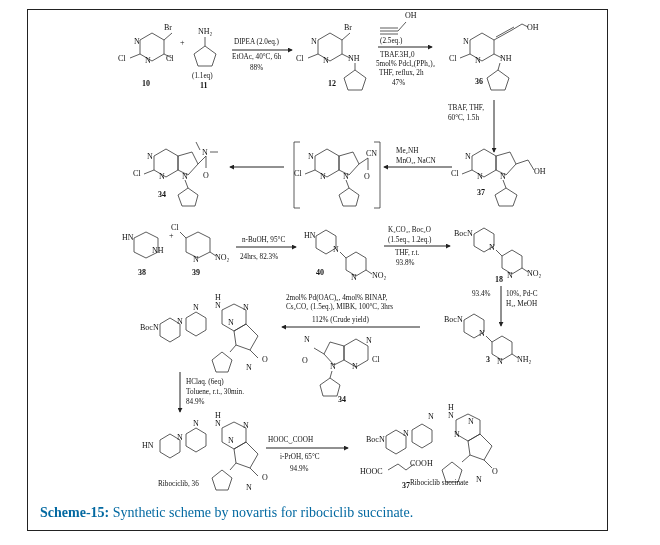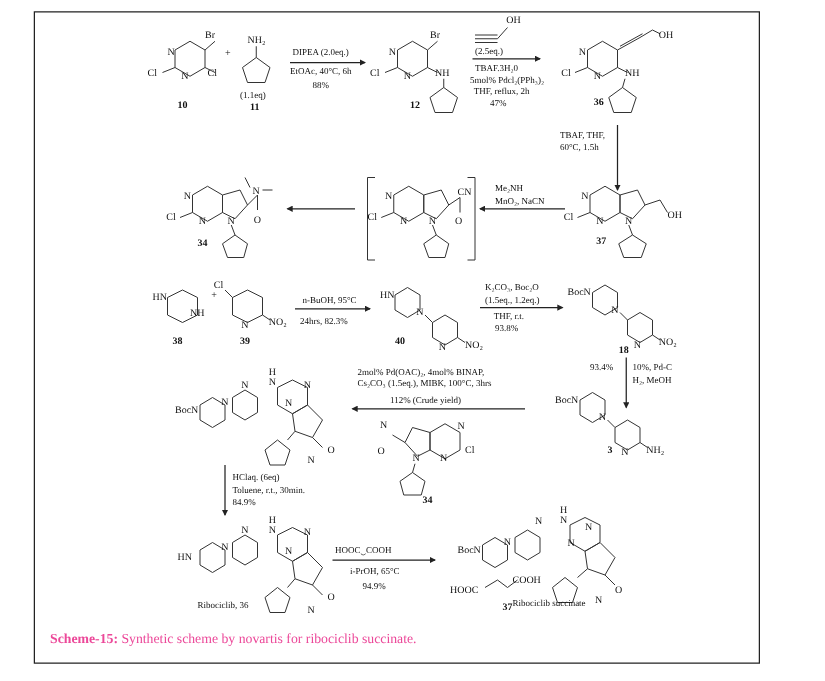--- a/index.html
+++ b/index.html
@@ -7,22 +7,22 @@
          font-family:"Liberation Serif", serif; color:#111; }
   #frame { position:absolute; left:27px; top:9px; width:581px; height:522px;
            border:1.3px solid #222; box-sizing:border-box; }
   svg#scheme { position:absolute; left:0; top:0; width:660px; height:545px; }
   svg text { font-family:"Liberation Serif", serif; fill:#111; }
   .lbl { font-size:8px; }
   .cond { font-size:7.2px; }
   .num { font-size:8px; font-weight:bold; }
   .bond { stroke:#333; stroke-width:0.8; fill:none; }
   .arrow { stroke:#222; stroke-width:1; fill:none; }
-  #caption { position:absolute; left:40px; top:505px; font-size:11px;
-             font-family:"Liberation Serif", serif; color:#ec4899; }
+  #caption { position:absolute; left:40px; top:505px; font-size:14px;
+             font-family:"Liberation Serif", serif; color:#0369a1; }
   #caption b { font-weight:bold; }
 </style>
 </head>
 <body>
 
 <div id="frame"></div>
 
 <svg id="scheme" viewBox="0 0 660 545">
   <defs>
     <marker id="ah" viewBox="0 0 6 6" refX="5" refY="3" markerWidth="5" markerHeight="5" orient="auto">

